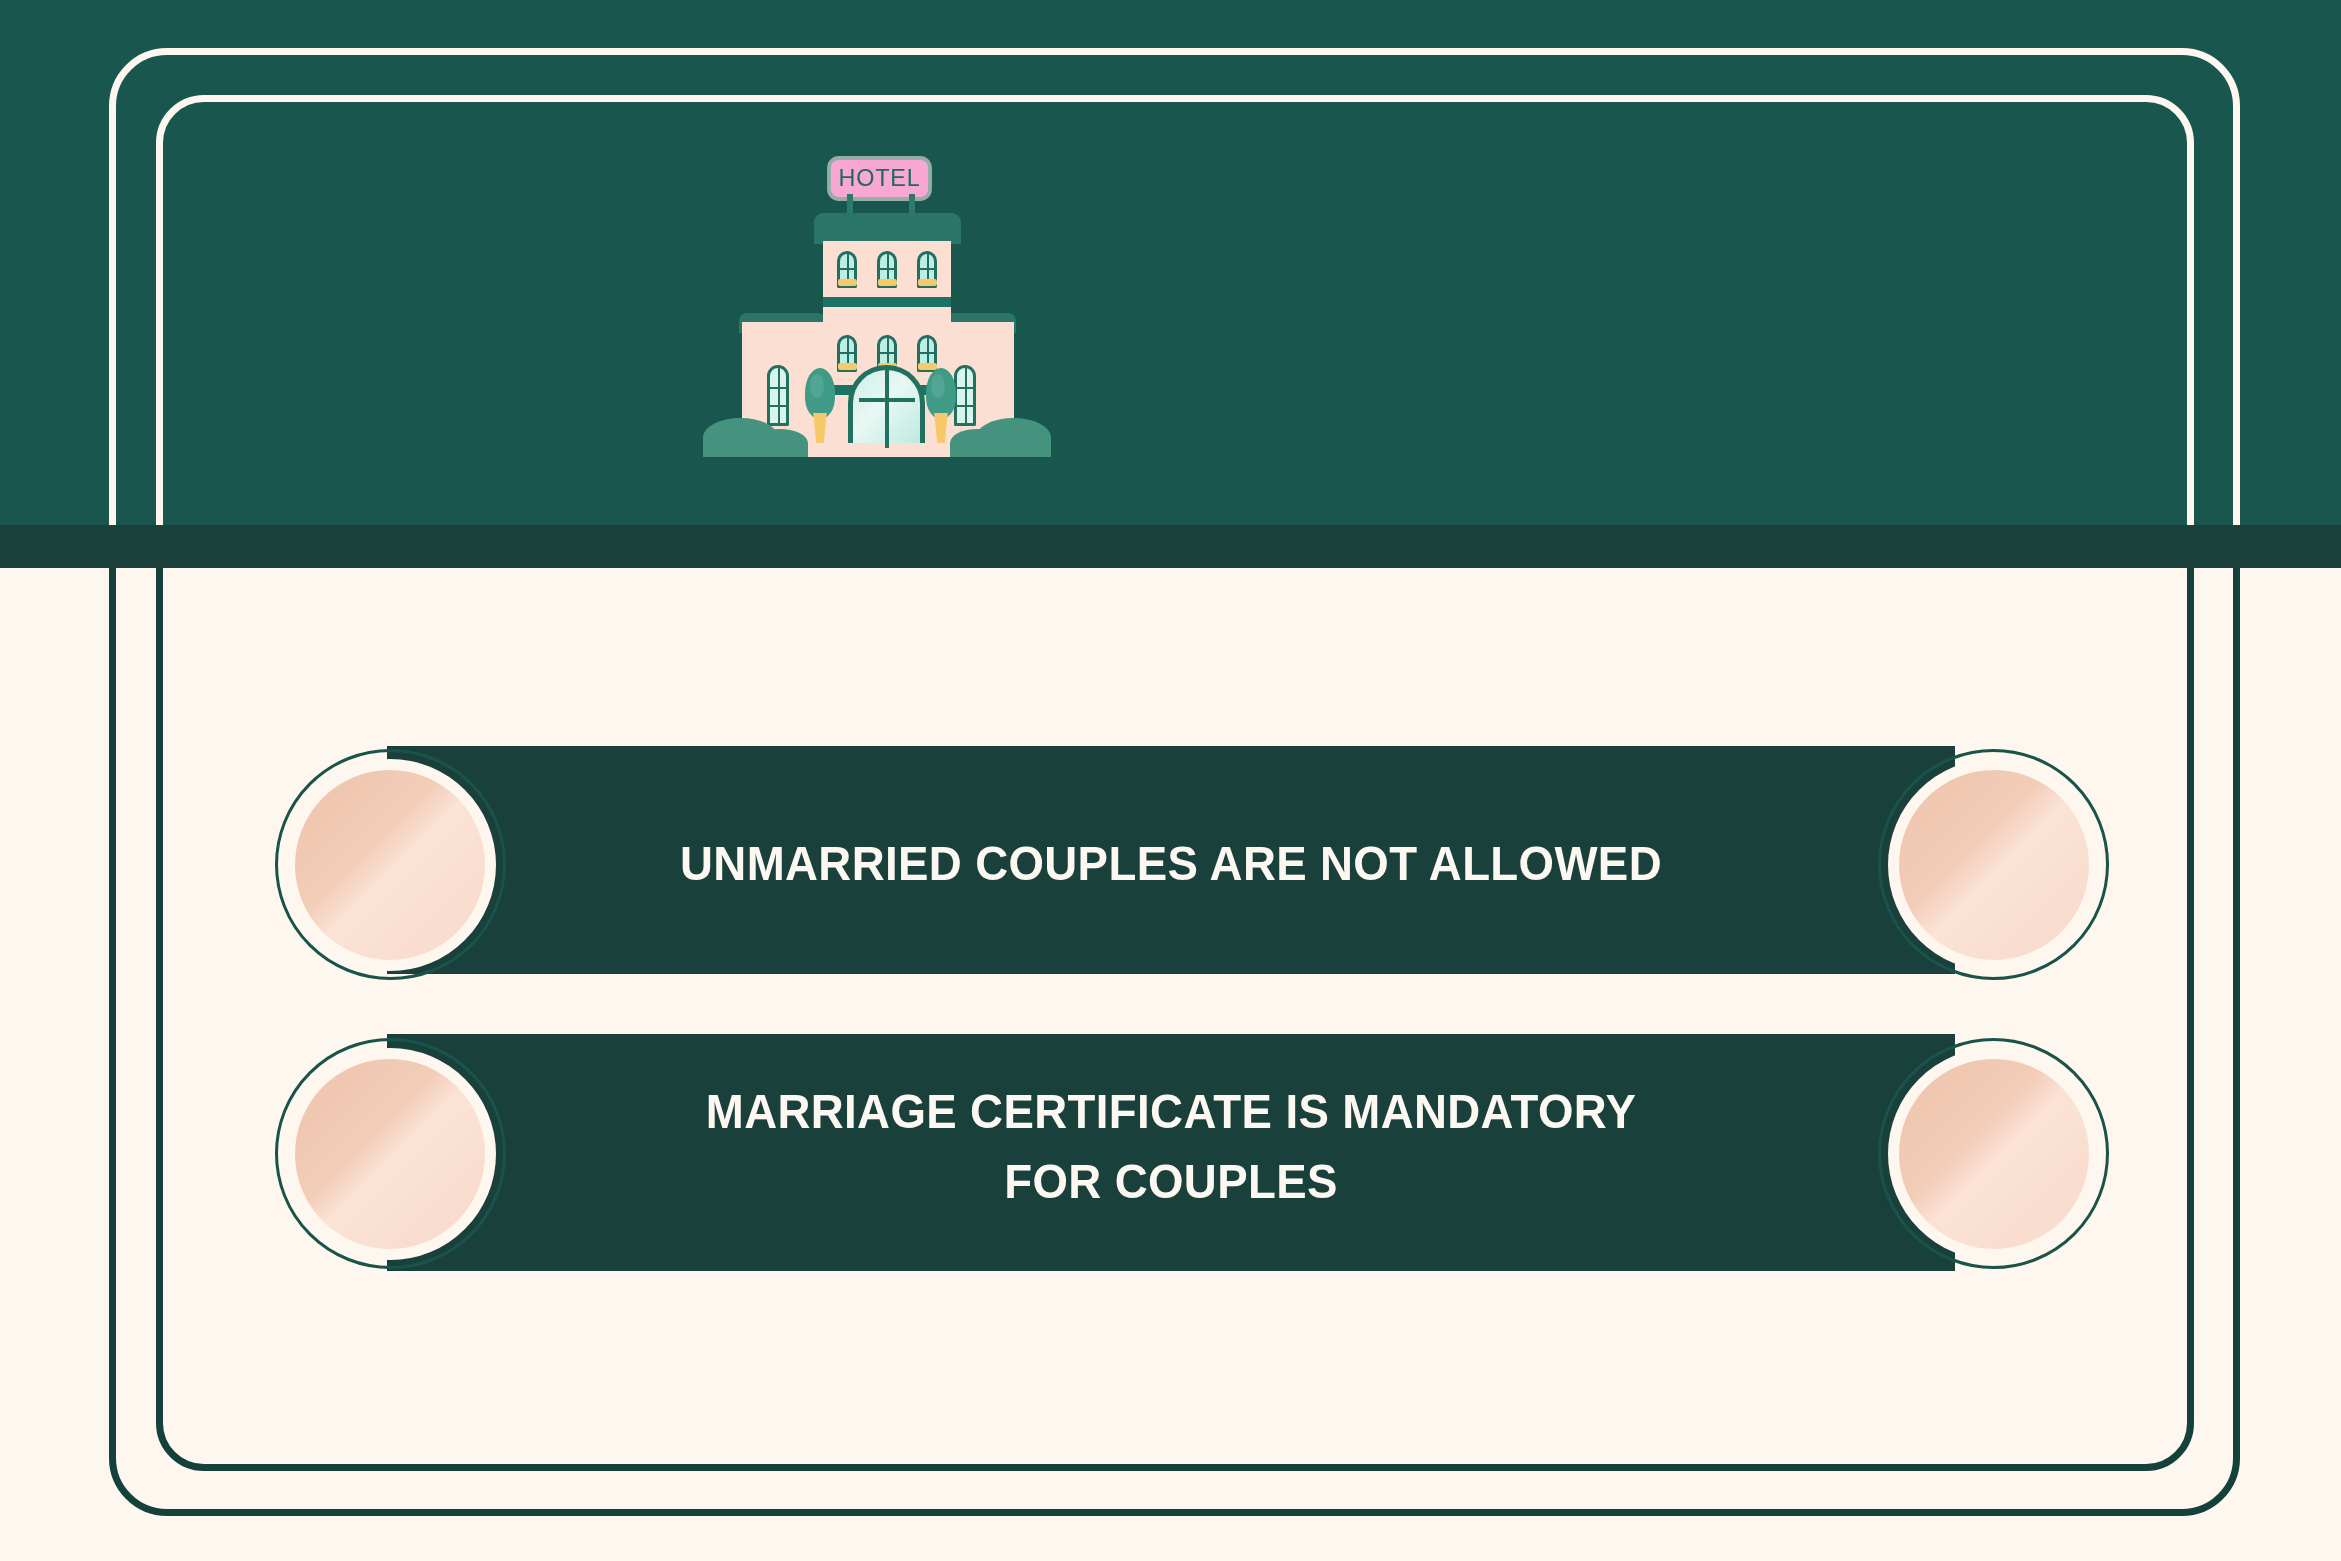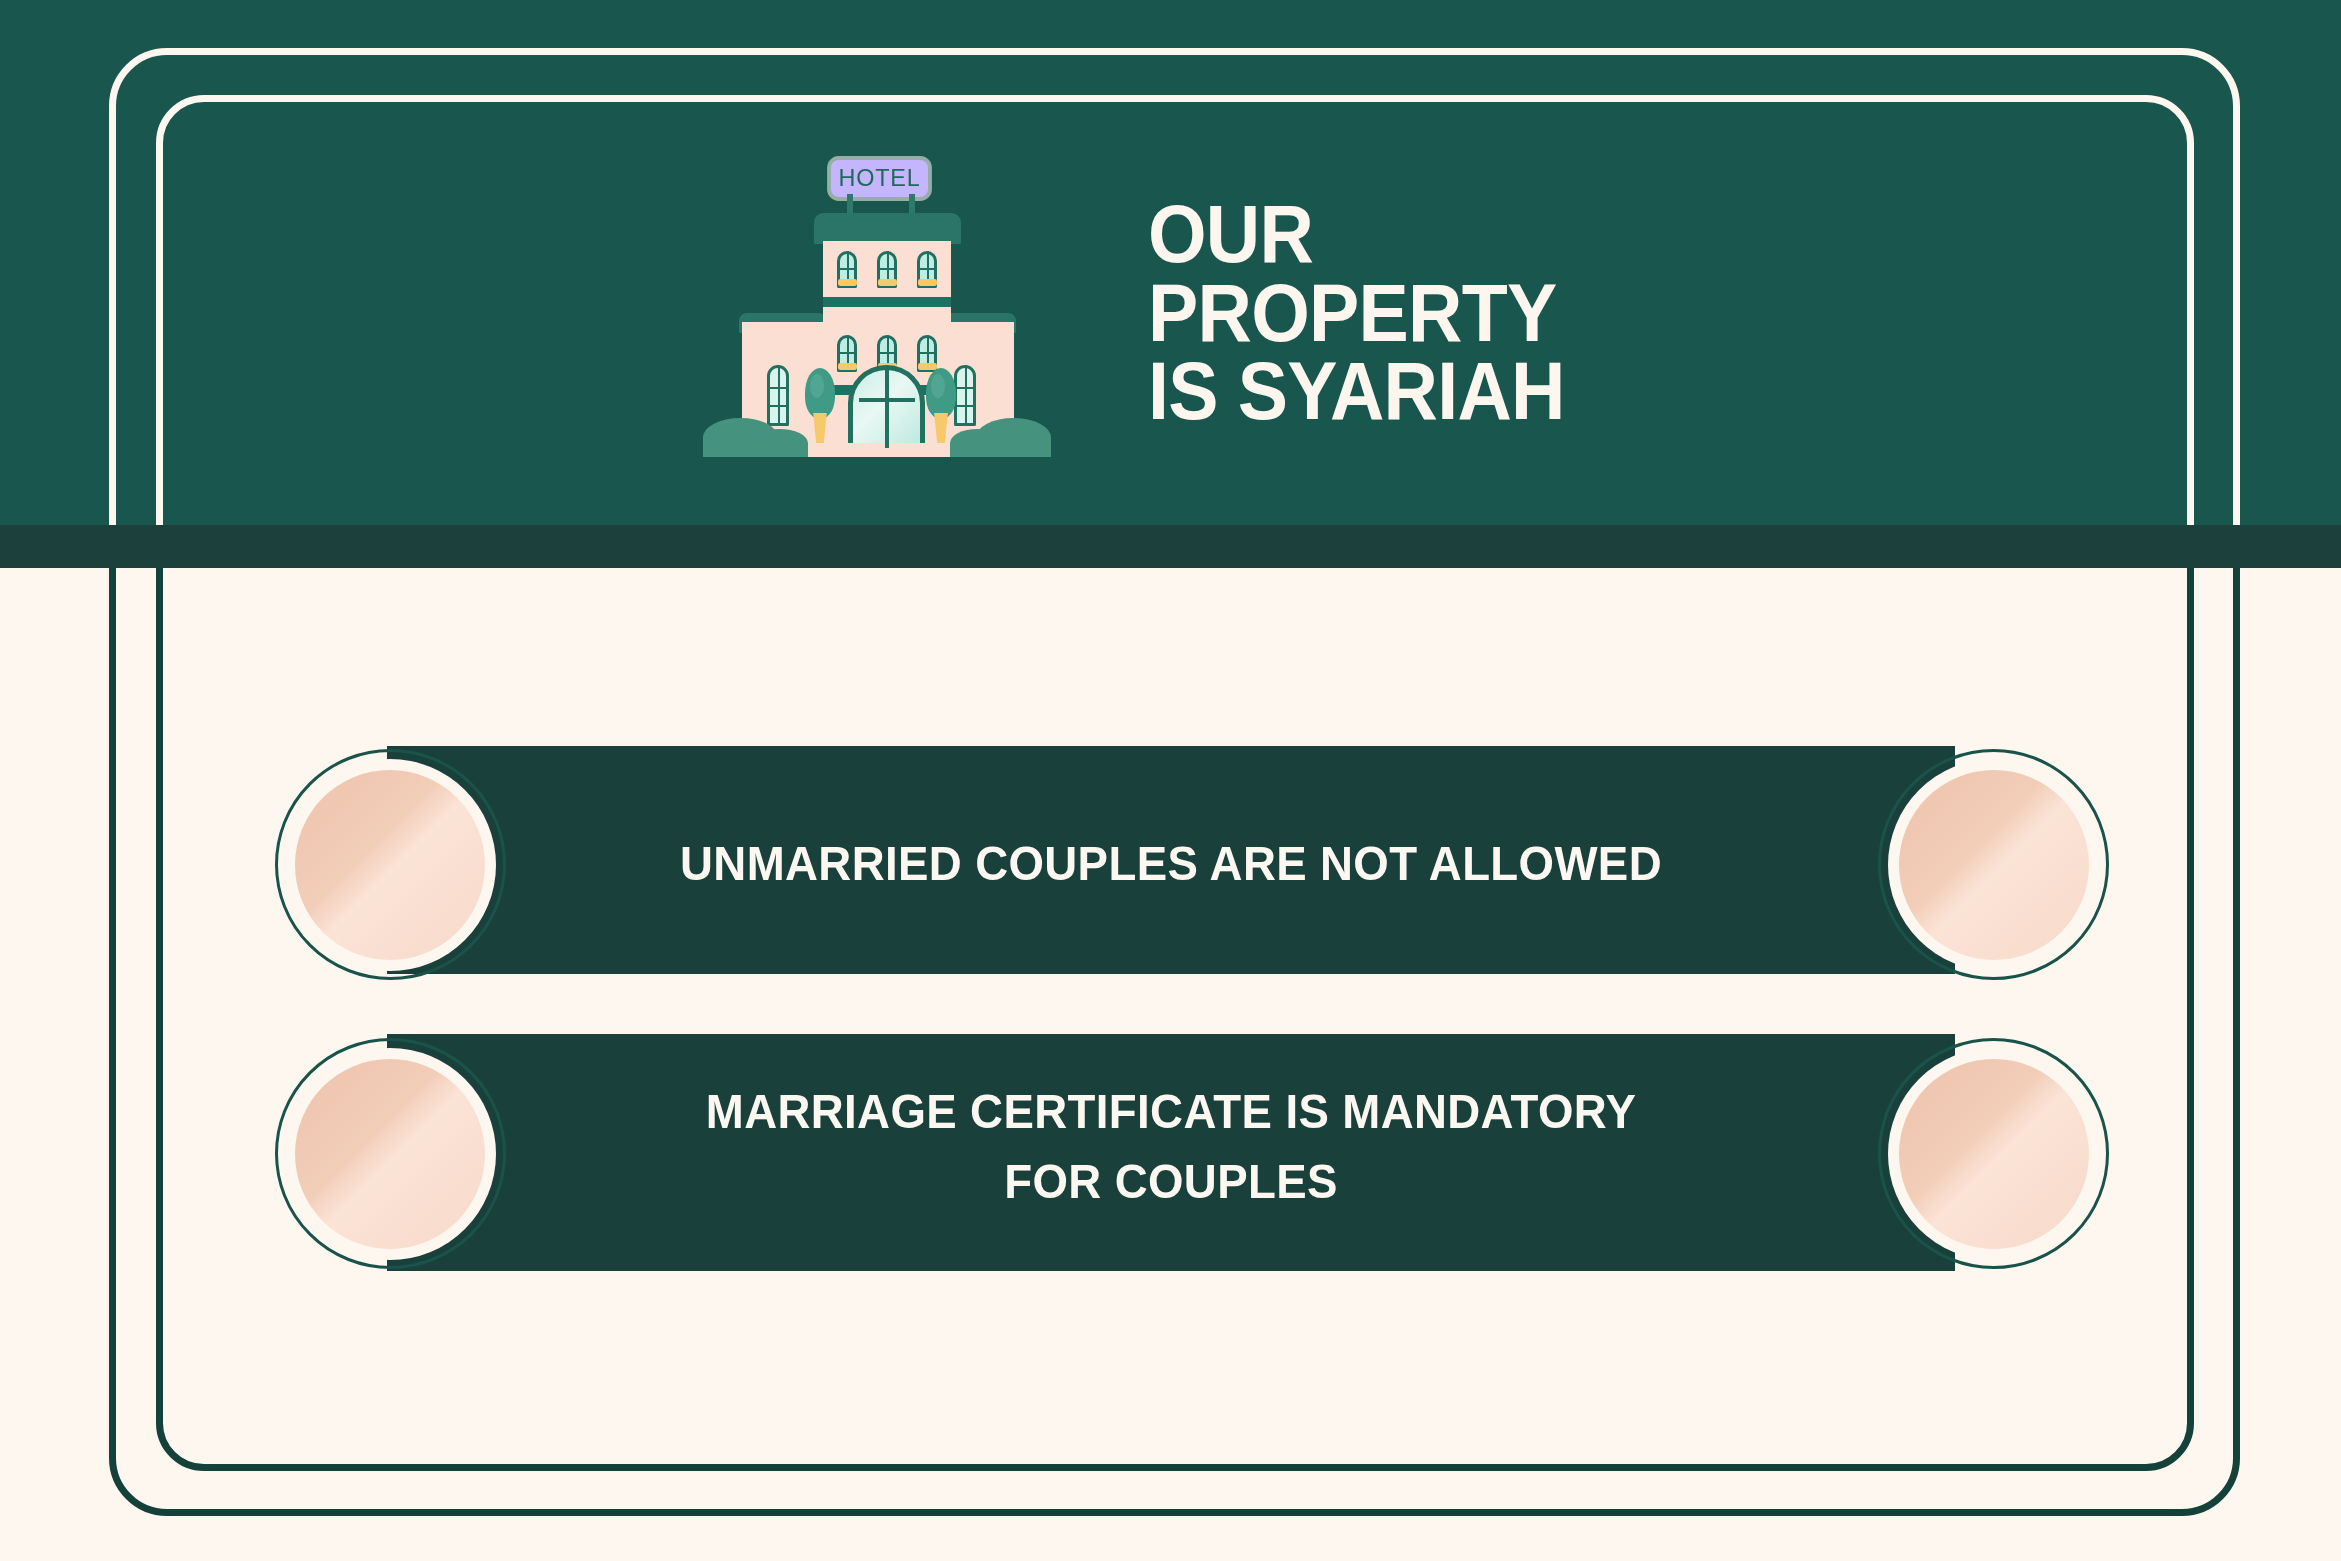--- a/index.html
+++ b/index.html
@@ -23,21 +23,21 @@
 
   
   .frame-clip-top{position:absolute;left:0;top:0;width:2342px;height:525px;overflow:hidden;}
   .frame-clip-bot{position:absolute;left:0;top:568px;width:2342px;height:993px;overflow:hidden;}
   .frame-clip-bot .frame{margin-top:-568px;}
   .frame-clip-top .frame{border-color:#fdf7f0;}
   .frame-clip-bot .frame{border-color:#14413a;}
 
   
   .hotel{position:absolute;left:675px;top:160px;width:406px;height:365px;}
-  .hsign{position:absolute;left:156px;top:0;width:97px;height:37px;background:#c4b5fd;
+  .hsign{position:absolute;left:156px;top:0;width:97px;height:37px;background:#f9a8d4;
          border-radius:7.8px;display:flex;align-items:center;justify-content:center;
          box-shadow:0 0 0 3.9px rgba(253,247,240,.55);}
   .hsign span{font-family:"Liberation Sans", sans-serif;font-size:23.4px;color:#1d6a5c;letter-spacing:0.8px;}
   .hpost{position:absolute;top:34px;width:5.5px;height:25px;background:#2d7a6a;}
   .hpost.l{left:172px}.hpost.r{left:234px}
   .hroof-top{position:absolute;left:139px;top:53px;width:147px;height:31px;background:#2a7567;border-radius:9.4px 9.4px 1.6px 1.6px;}
   .htower{position:absolute;left:148px;top:81px;width:128px;height:200px;background:#fbdfd2;}
   .hwing{position:absolute;top:162px;width:81px;height:119px;background:#fbdfd2;}
   .hwing.l{left:67px;}
   .hwing.r{left:258px;}
@@ -166,25 +166,20 @@
       <div class="bush"></div>
         <div class="pot"></div>
     </div>
 
     <div class="shrub" style="left:28px;top:258px;width:75px;height:39px"></div>
     <div class="shrub" style="left:75px;top:269px;width:58px;height:28px"></div>
     <div class="shrub" style="left:301px;top:258px;width:75px;height:39px"></div>
     <div class="shrub" style="left:275px;top:269px;width:55px;height:28px"></div>
   </div>
 
-  <div class="title">
-    <div>OUR</div>
-    <div>PROPERTY</div>
-    <div>IS SYARIAH</div>
-  </div>
 
   <div class="rule">
     <div class="rule-bar" style="left:387px;top:746px;width:1568px;height:228px"></div>
 
     <div class="circ circ-ring" style="left:275px;top:749px;width:231px;height:231px"></div>
     <div class="circ circ-gap" style="left:284px;top:759px;width:212px;height:212px"></div>
     <div class="circ circ-fill" style="left:295px;top:770px;width:190px;height:190px"></div>
 
     <div class="circ circ-ring" style="left:1878px;top:749px;width:231px;height:231px"></div>
     <div class="circ circ-gap" style="left:1888px;top:759px;width:212px;height:212px"></div>

